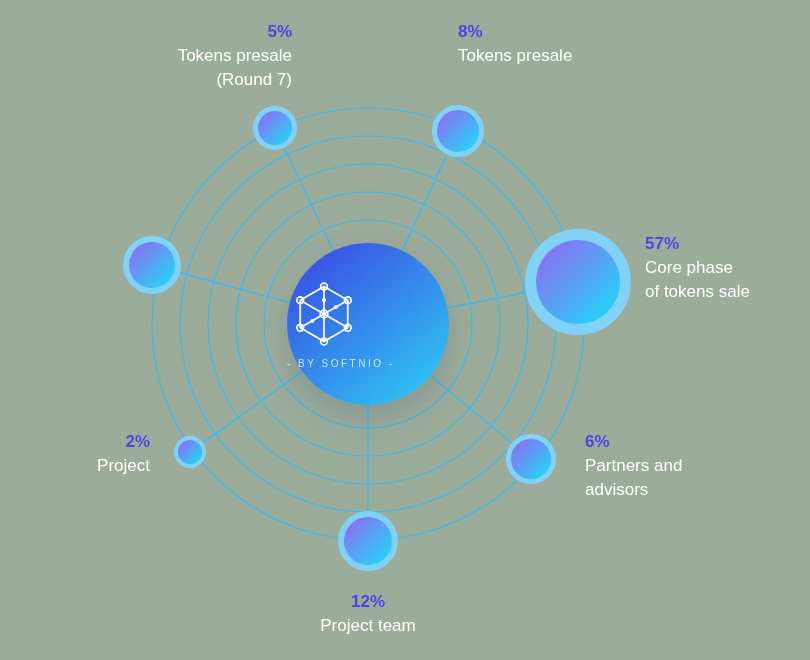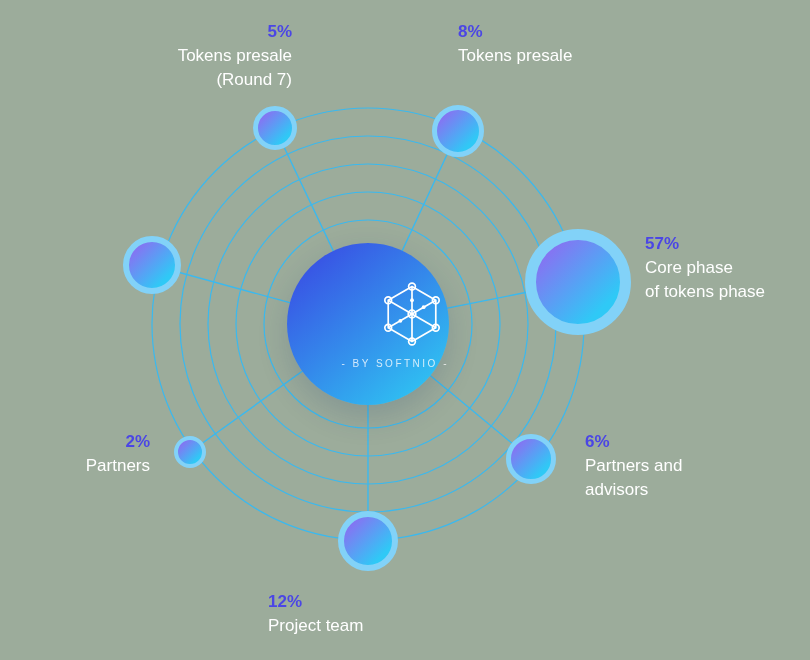--- a/index.html
+++ b/index.html
@@ -34,21 +34,21 @@
     background: linear-gradient(135deg, var(--node-a, #8b6ef2) 10%, var(--node-b, #2fc9f6) 80%);
   }
   .center-badge {
     position: absolute;
     left: 287px; top: 243px;
     width: 162px; height: 162px;
     border-radius: 50%;
     background: linear-gradient(140deg, var(--center-a, #3950e4) 10%, var(--center-b, #2fc3f2) 90%);
     display: flex;
     flex-direction: column;
-    align-items: flex-end;
+    align-items: flex-start;
     justify-content: center;
     gap: 9px;
     box-shadow: 0 12px 30px rgba(25, 55, 110, 0.18);
   }
   .brand-text {
     color: rgba(255, 255, 255, 0.78);
     font-size: 10px;
     letter-spacing: 2.5px;
     white-space: nowrap;
   }
@@ -57,21 +57,21 @@
     color: var(--label, #ffffff);
     font-size: 17px;
     line-height: 24px;
   }
   .label div { white-space: nowrap; }
   .label .pct {
     color: var(--accent, #4b46e5);
     font-weight: bold;
   }
   .align-right { text-align: right; }
-  .align-center { }
+  .align-center { text-align: center; }
 </style>
 </head>
 <body>
 
 <div class="stage">
 
   <svg class="orbits" width="810" height="660" viewBox="0 0 810 660">
     <g>
       <circle cx="368" cy="324" r="104"></circle>
       <circle cx="368" cy="324" r="132"></circle>
@@ -133,26 +133,26 @@
 
   <div class="label" style="left:458px; top:20px">
     <div class="pct">8%</div>
     <div>Tokens presale</div>
   </div>
 
 
   <div class="label" style="left:645px; top:232px">
     <div class="pct">57%</div>
     <div>Core phase</div>
-    <div>of tokens phase</div>
+    <div>of tokens sale</div>
   </div>
 
   <div class="label align-right" style="right:660px; top:430px">
     <div class="pct">2%</div>
-    <div>Partners</div>
+    <div>Project</div>
   </div>
 
   <div class="label" style="left:585px; top:430px">
     <div class="pct">6%</div>
     <div>Partners and</div>
     <div>advisors</div>
   </div>
 
   <div class="label align-center" style="left:268px; top:590px; width:200px">
     <div class="pct">12%</div>

